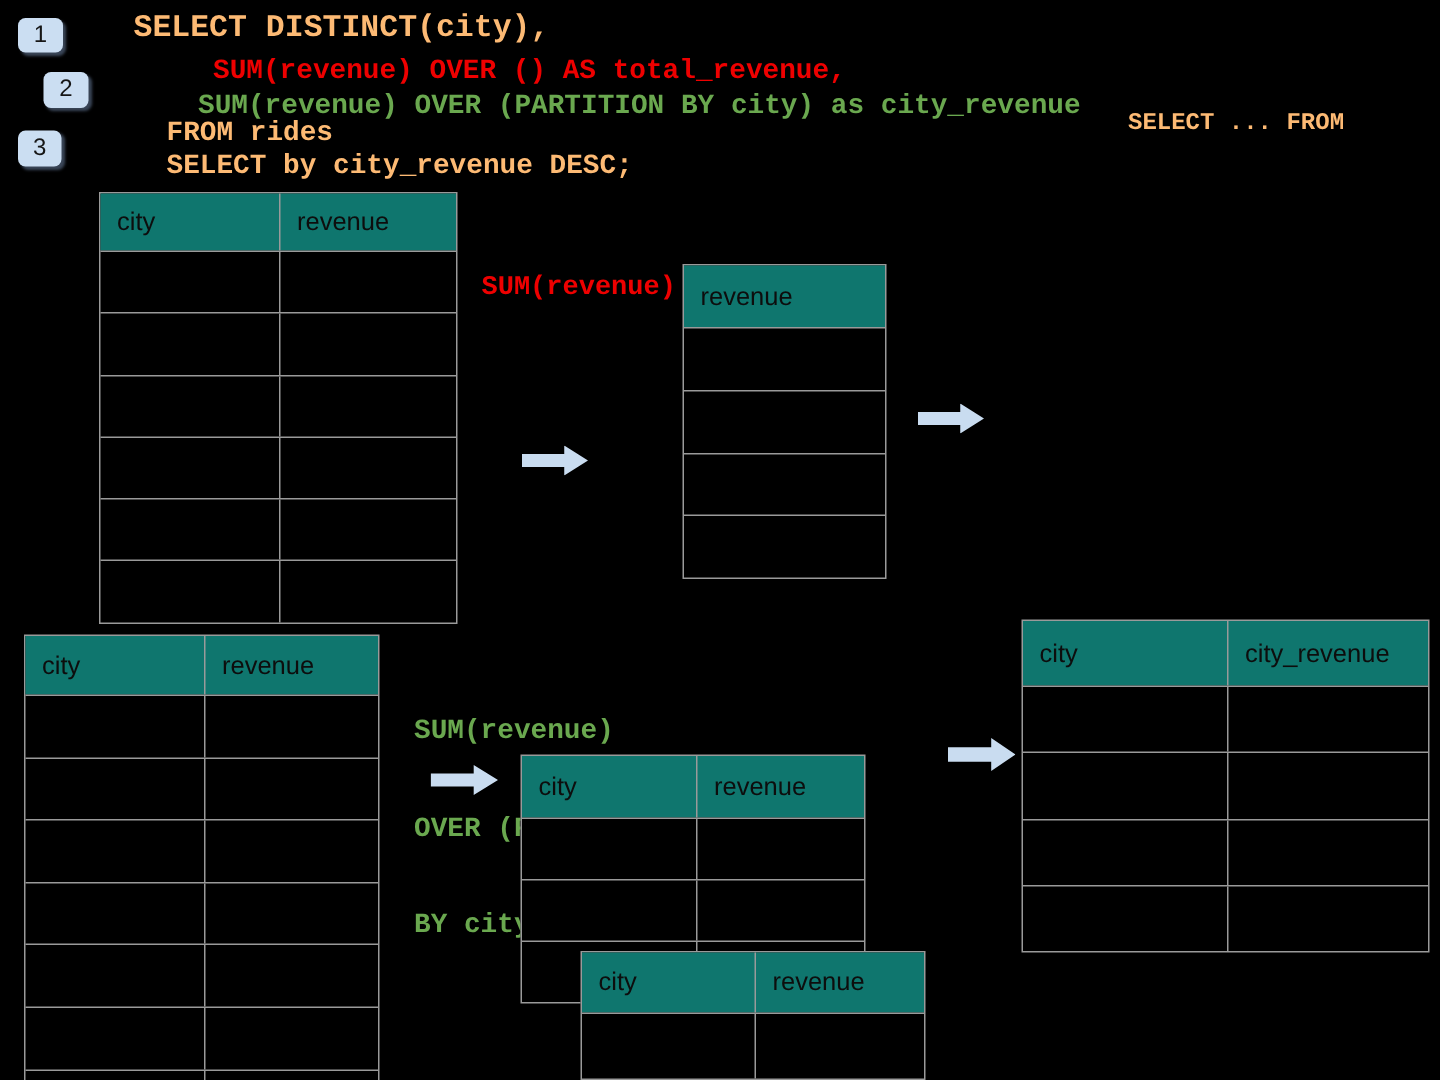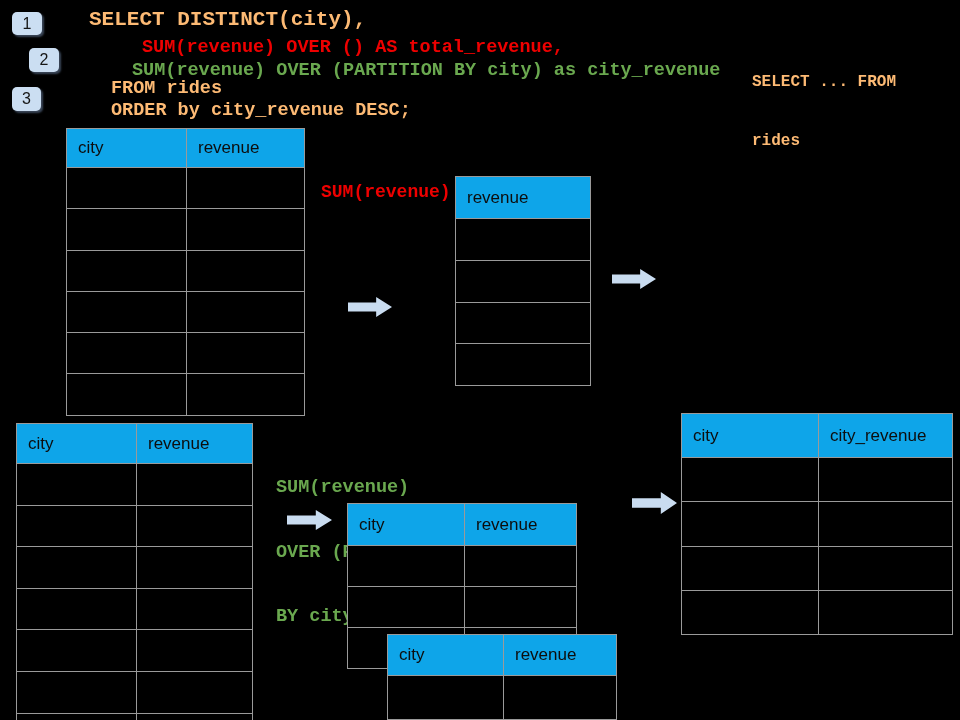--- a/index.html
+++ b/index.html
@@ -26,21 +26,21 @@
   .arrow{
     position:absolute;background:#c9dcf0;
     clip-path:polygon(0 28%,64% 28%,64% 0,100% 50%,64% 100%,64% 72%,0 72%);
     filter:drop-shadow(2px 2px 1px rgba(100,125,160,0.55));
   }
   
   .tbl{
     position:absolute;background:#000;border:1px solid #9a9a9a;
     box-sizing:border-box;--bd:#9a9a9a;
   }
-  .thead{display:flex;height:var(--hh);background:#0ea5e9;}
+  .thead{display:flex;height:var(--hh);background:#0f766e;}
   .hcell{
     box-sizing:border-box;display:flex;align-items:center;
     padding-left:11px;font-size:17px;color:#0d0d0d;overflow:hidden;
   }
   .hcell:first-child{width:var(--c1);}
   .hcell + .hcell{flex:1;border-left:1px solid var(--bd);}
   .trow{display:flex;height:var(--rh);border-top:1px solid var(--bd);box-sizing:border-box;}
   .tcell{box-sizing:border-box;height:100%;}
   .tcell:first-child{width:var(--c1);}
   .tcell + .tcell{flex:1;border-left:1px solid var(--bd);}
@@ -79,25 +79,24 @@
 <div id="stage">
 
   <div class="badge" id="badge-1">1</div>
   <div class="badge" id="badge-2">2</div>
   <div class="badge" id="badge-3">3</div>
 
   <div class="code c-purple" id="sql-line-1">SELECT DISTINCT(city),</div>
   <div class="code c-red" id="sql-line-2">SUM(revenue) OVER () AS total_revenue,</div>
   <div class="code c-green" id="sql-line-3">SUM(revenue) OVER (PARTITION BY city) as city_revenue</div>
   <div class="code c-purple" id="sql-line-4">FROM rides</div>
-  <div class="code c-purple" id="sql-line-5">ORDER by city_revenue DESC;</div>
+  <div class="code c-purple" id="sql-line-5">SELECT by city_revenue DESC;</div>
 
   <div class="code c-purple" id="side-note">
     <div>SELECT ... FROM</div>
-    <div>rides</div>
   </div>
 
   <div class="code c-red" id="label-total">
     <div>SUM(revenue)</div>
   </div>
 
   <div class="code c-green" id="label-partition">
     <div>SUM(revenue)</div>
     <div>OVER (PARTITION</div>
     <div>BY city)</div>

